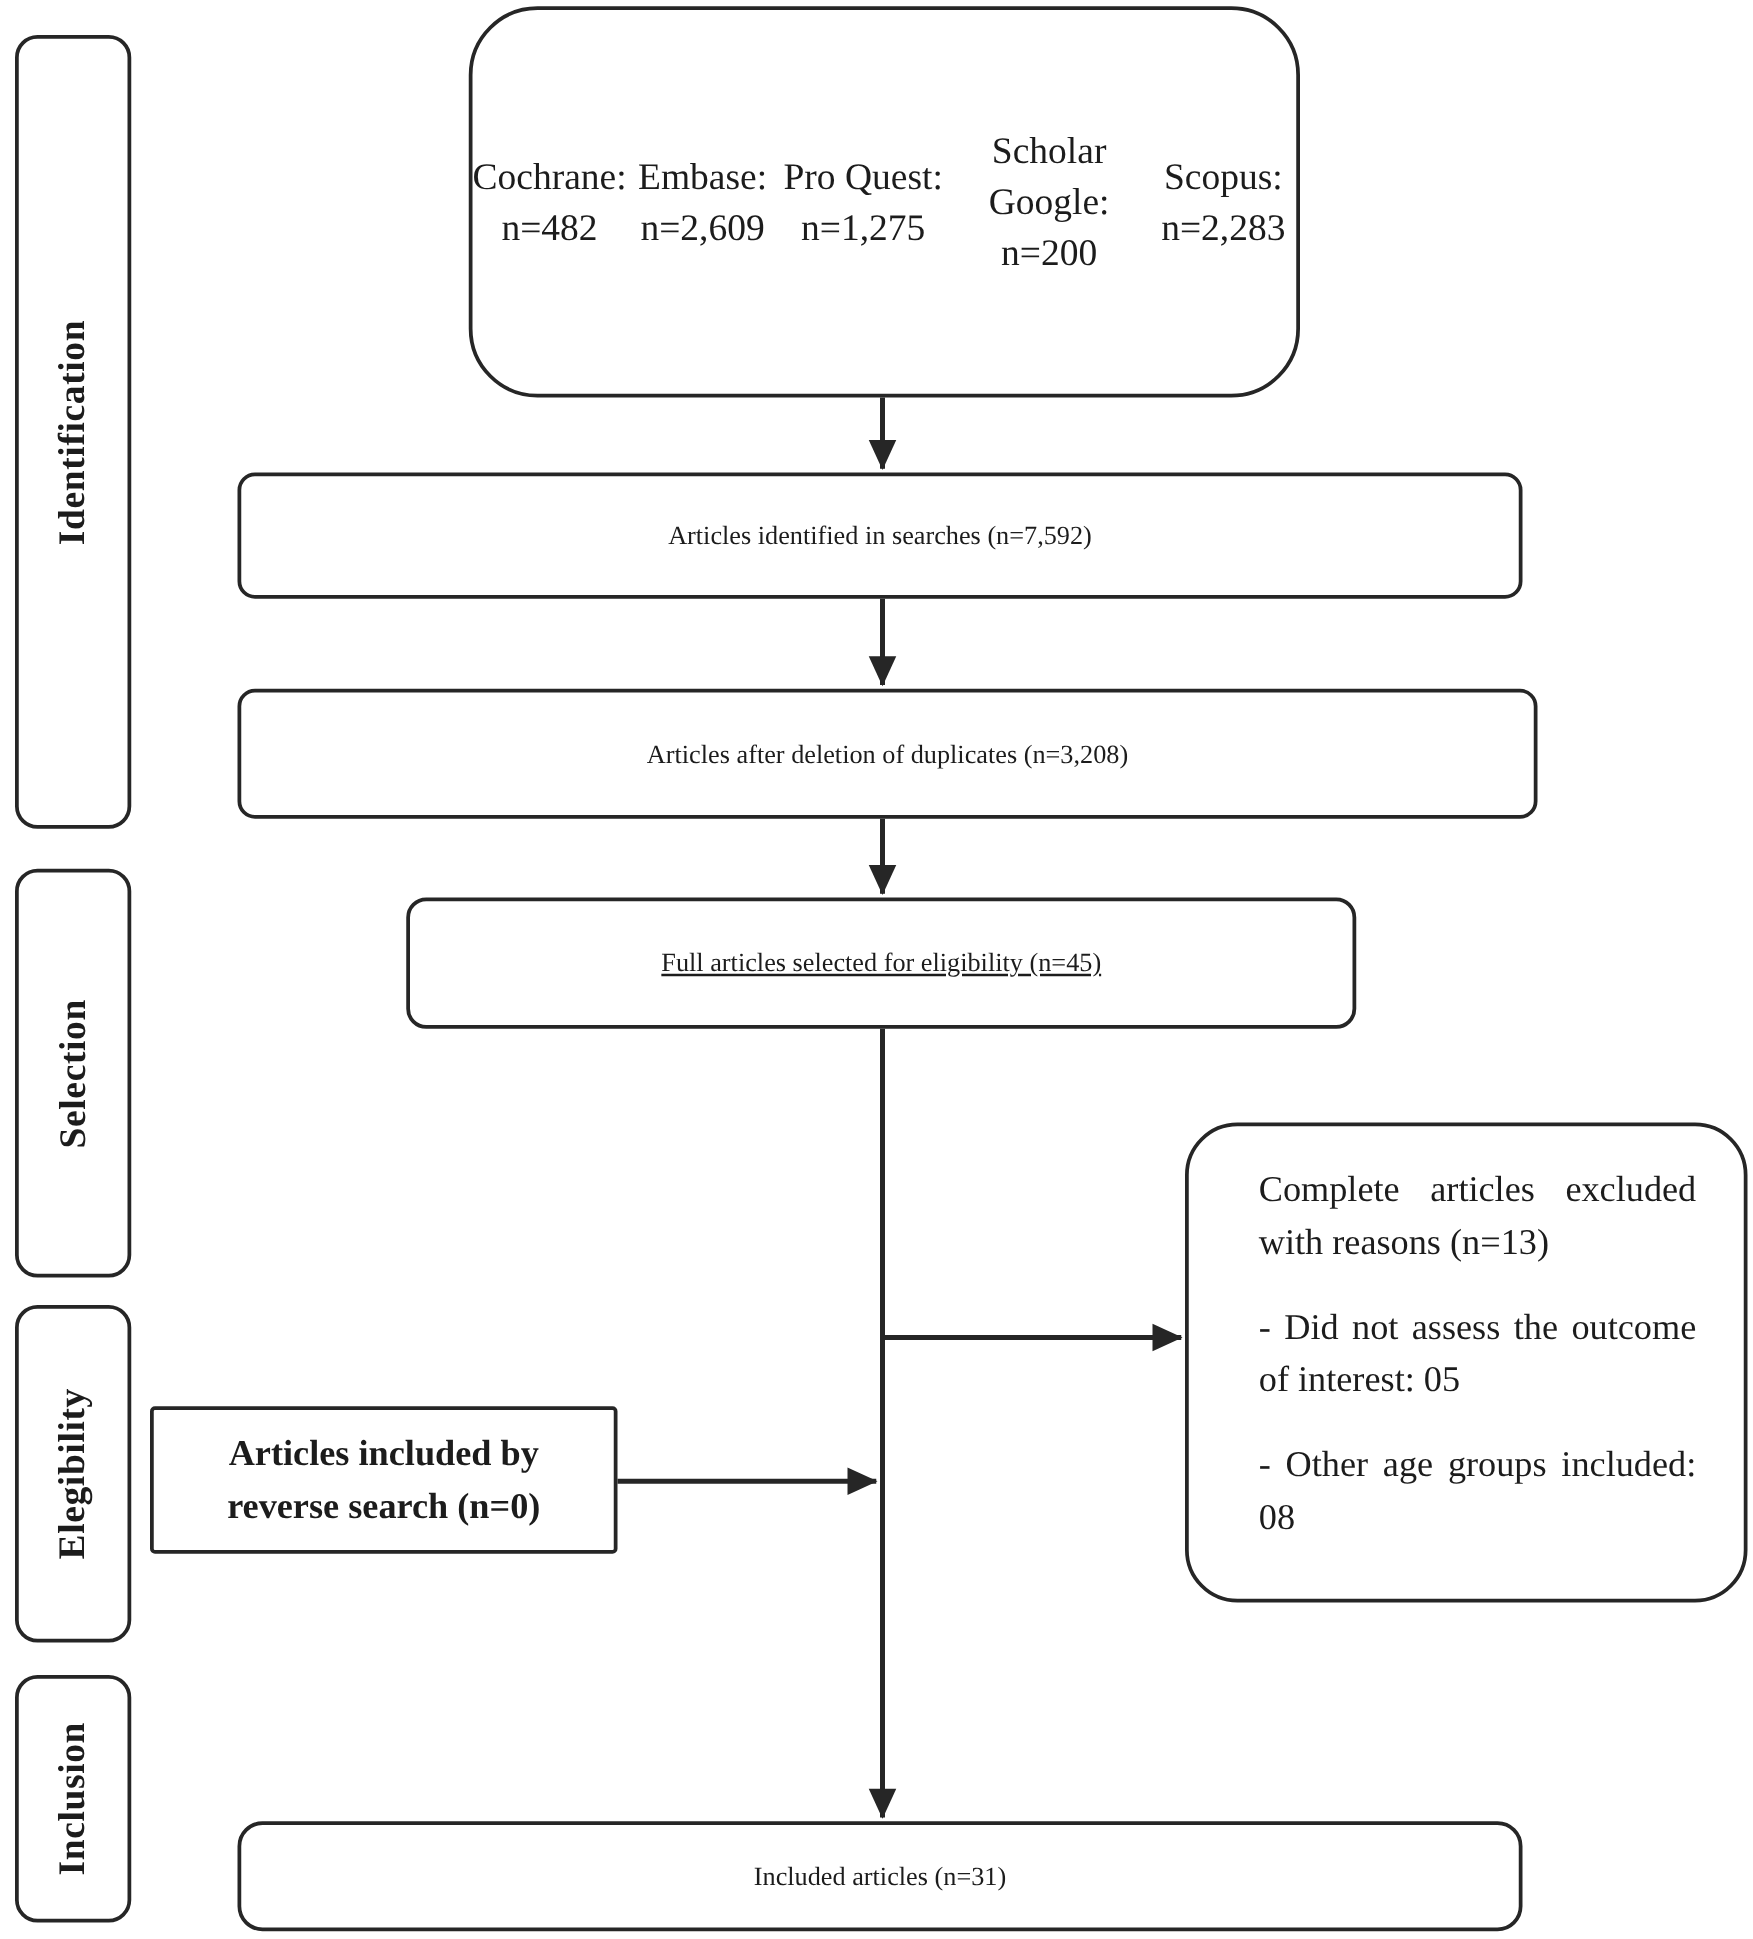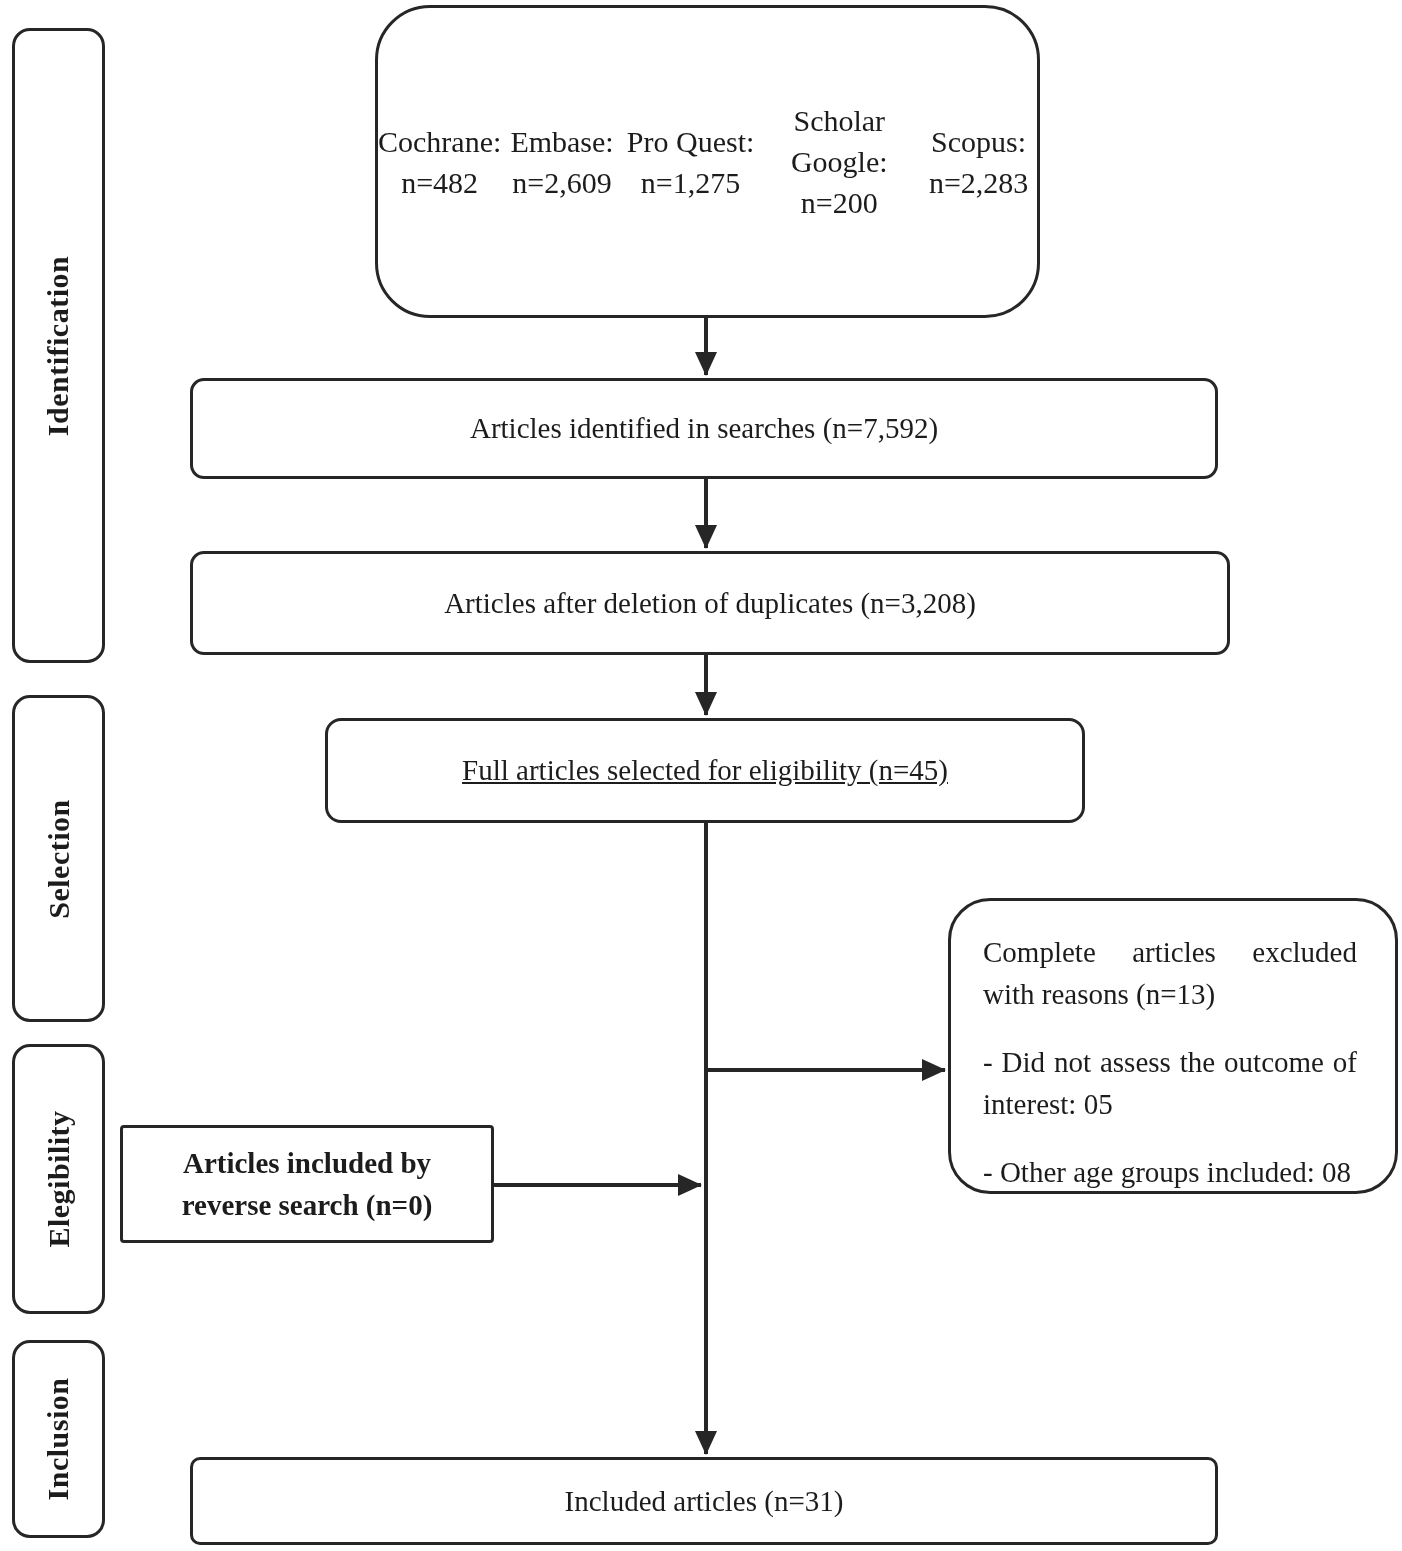--- a/index.html
+++ b/index.html
@@ -47,47 +47,47 @@
   }
   .top-box {
     left: 375px; top: 5px;
     width: 665px; height: 313px;
     border-radius: 55px;
     flex-direction: row;
     font-size: 30px;
     line-height: 41px;
   }
   .bar-box {
-    font-size: 29px;
+    font-size: 21px;
   }
   .box-identified   { left: 190px; top: 378px;  width: 1028px; height: 101px; border-radius: 14px; }
   .box-dedup        { left: 190px; top: 551px;  width: 1040px; height: 104px; border-radius: 14px; }
   .box-eligibility  { left: 325px; top: 718px;  width: 760px;  height: 105px; border-radius: 16px; text-decoration: underline; }
-  .box-included     { left: 190px; top: 1457px; width: 1028px; height: 88px;  border-radius: 10px; }
+  .box-included     { left: 190px; top: 1457px; width: 1028px; height: 88px;  border-radius: 20px; }
   .box-reverse {
     left: 120px; top: 1125px;
     width: 374px; height: 118px;
     border-radius: 4px;
     font-size: 29px;
     line-height: 42px;
     padding: 0 12px;
     font-weight: bold;
   }
   .box-excluded {
     left: 948px; top: 898px;
-    width: 450px; height: 296px;
+    width: 450px; height: 384px;
     border-radius: 42px;
     align-items: center;
     justify-content: flex-start;
     flex-direction: column;
     text-align: justify;
     text-align-last: left;
     font-size: 29px;
     line-height: 42px;
-    padding: 30px 38px 0 32px;
+    padding: 30px 38px 0 56px;
   }
   .box-excluded p {
     margin: 0 0 26px 0;
     width: 100%;
   }
 </style>
 </head>
 <body>
 
 <div class="canvas">

